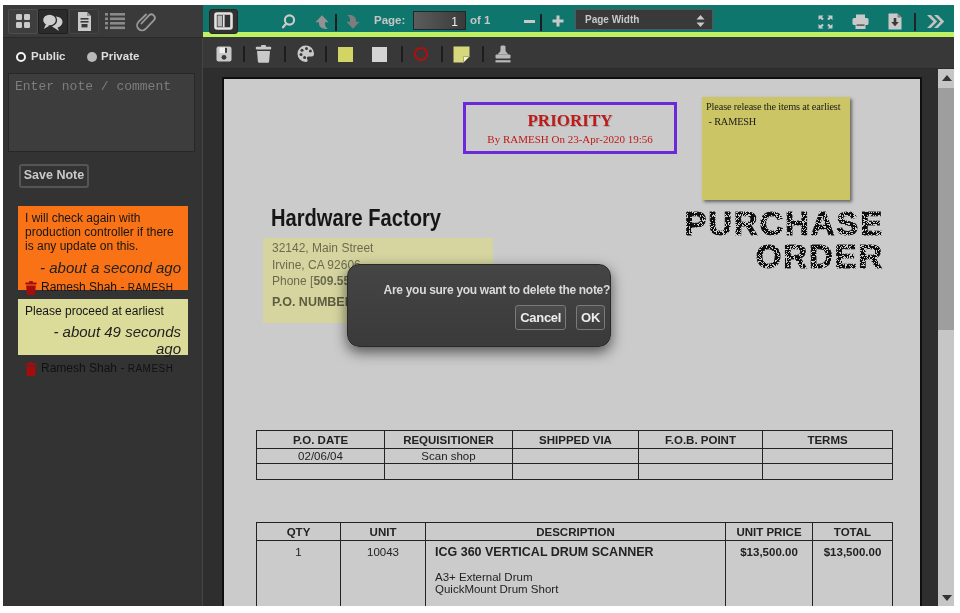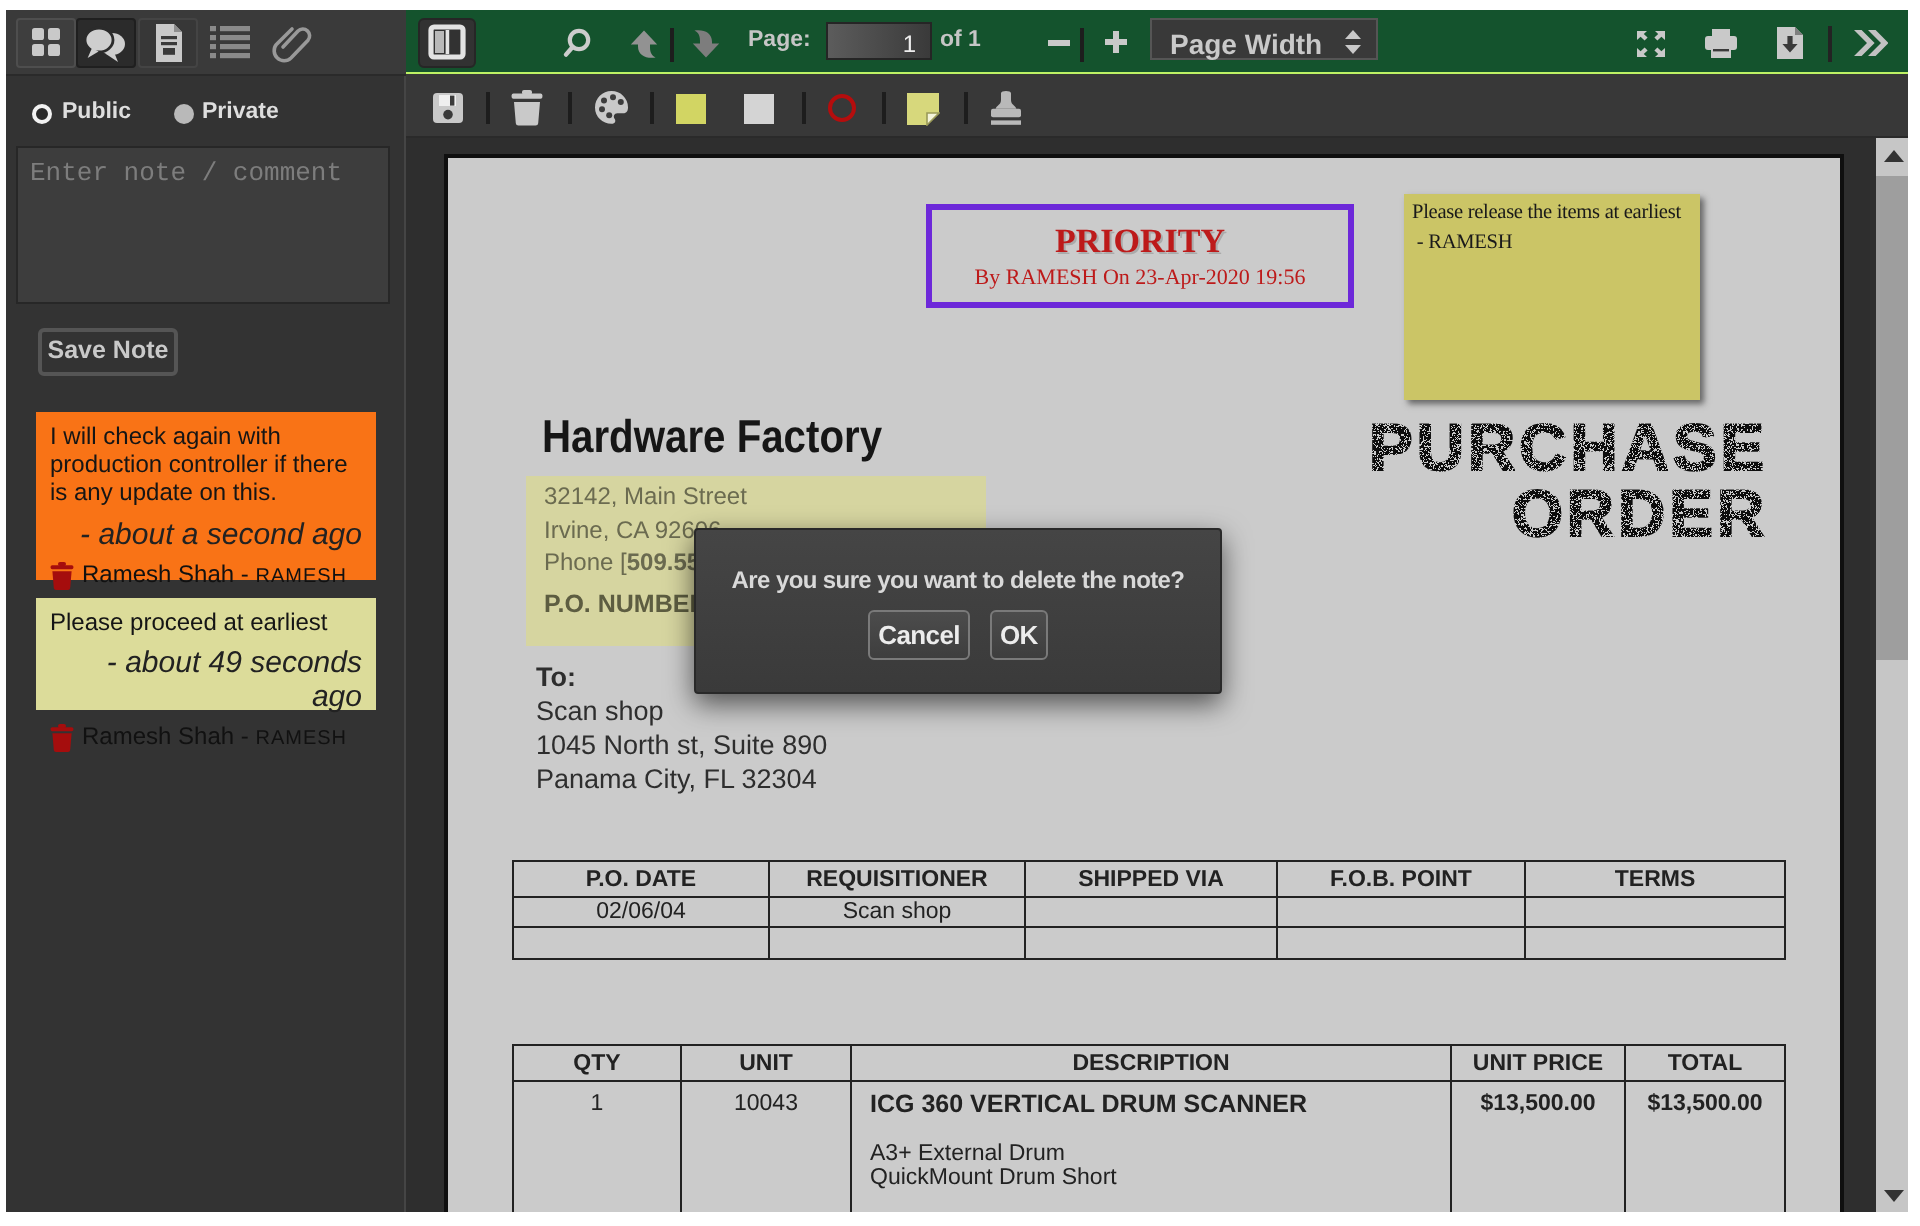--- a/index.html
+++ b/index.html
@@ -17,28 +17,28 @@
 #save{position:absolute;left:16px;top:159px;width:70px;height:24px;background:#333;border:2px solid #555;
   border-radius:3px;color:#c9c9c9;font-weight:bold;font-size:12.5px;text-align:center;line-height:19px}
 .note{position:absolute;left:15px;width:170px;font-size:12px;color:#151515;padding:3px 7px}
 #note1{top:201px;height:84px;background:#f97316}
 #note2{top:294px;height:56px;background:#dcdc9a}
 .ago{text-align:right;font-style:italic;font-size:15px;color:#222;}
 .author{font-size:12px;color:#111;position:relative;padding-left:16px;white-space:nowrap}
 .author .sm{font-size:10px;letter-spacing:.5px}
 .rtrash{position:absolute;left:0px;top:1px}
 
-#tb1{position:absolute;left:200px;top:0;width:751px;height:32px;background:#14532d;border-bottom:1px solid #bef264}
+#tb1{position:absolute;left:200px;top:0;width:751px;height:32px;background:#0f766e;border-bottom:5px solid #bef264}
 #tb2{position:absolute;left:200px;top:32px;width:751px;height:32px;background:#383838;border-bottom:1px solid #2a2a2a}
 .tbtxt{position:absolute;color:#c6c6c6;font-size:11.5px;font-weight:bold}
 .vdiv{position:absolute;width:2px;background:#1d1d1d}
 #pginput{position:absolute;left:210px;top:6px;width:53px;height:19px;background:linear-gradient(90deg,#5c5c5c,#3a3a3a);
   border:1px solid #252525;color:#eee;font-size:12px;text-align:right;padding:3px 7px 0 0}
-#sel{position:absolute;left:372px;top:4px;width:114px;height:21px;background:#393939;border:1px solid #555;
-  color:#c9c9c9;font-size:14px;font-weight:bold;padding:4px 0 0 9px}
+#sel{position:absolute;left:372px;top:4px;width:138px;height:21px;background:#393939;border:1px solid #555;
+  color:#c9c9c9;font-size:10px;font-weight:bold;padding:4px 0 0 9px}
 
 #viewer{position:absolute;left:200px;top:64px;width:751px;height:537px;background:#2e2e2e;overflow:hidden}
 #doc{position:absolute;left:19px;top:8px;width:700px;height:540px;background:#cbcbcb;border:2px solid #0f0f0f;overflow:hidden}
 
 #vsb{position:absolute;left:735px;top:0px;width:16px;height:537px;background:#c6c6c6}
 .sbarrow{width:0;height:0;position:absolute;left:4px}
 #vthumb{position:absolute;left:0;top:19px;width:16px;height:242px;background:#9e9e9e}
 #prio{position:absolute;left:239px;top:23px;width:214px;height:52px;border:3px solid #6d28d9;text-align:center;
   font-family:"Liberation Serif",serif;color:#bd1a1a}
 #stickynote{position:absolute;left:478px;top:18px;width:148px;height:103px;background:#cbc566;
@@ -46,23 +46,23 @@
   padding:3px 2px 0 4px;line-height:14.5px}
 #hf{position:absolute;left:47px;top:126px;font-size:23px;font-weight:bold;color:#161616;transform:scaleX(0.875);transform-origin:left top}
 #hl{position:absolute;left:39px;top:159px;width:230px;height:85px;background:#d6d5a0}
 #hl .addr{position:absolute;left:9px;top:2px;font-size:12px;color:#6b6b50;line-height:16.5px}
 #po{position:absolute;left:9px;top:57px;font-size:12.5px;font-weight:bold;color:#5d5d41}
 #toblk{position:absolute;left:44px;top:251px;font-size:13.5px;color:#2e2e2e;line-height:17px}
 table{border-collapse:collapse;position:absolute;background:#cbcbcb}
 td{border:1px solid #222;font-size:11.5px;color:#222;text-align:center;padding:0}
 .th td{font-weight:bold;height:18px;font-size:11.5px}
 
-#modal{position:absolute;left:344px;top:259px;width:264px;height:83px;border-radius:2px;
+#modal{position:absolute;left:344px;top:259px;width:264px;height:83px;border-radius:12px;
   background:linear-gradient(#454545,#3a3a3a);border:1px solid #292929;box-shadow:0 5px 14px rgba(0,0,0,.6);
-  text-align:center;color:#d9d9d9;font-size:12px;letter-spacing:-0.3px;font-weight:bold}
+  text-align:right;color:#d9d9d9;font-size:12px;letter-spacing:-0.3px;font-weight:bold}
 .mbtn{display:inline-block;height:25px;background:linear-gradient(#4c4c4c,#3e3e3e);border:1px solid #7a7a7a;
   border-radius:3px;color:#ececec;font-size:13px;font-weight:bold;line-height:23px;padding:0 4px;margin:0 5px}
 </style>
 </head>
 <body>
 <div id="app">
   <div id="sidebar">
     <div id="sbhead">
       <div class="sbtn" style="left:5px;width:30px;background:#3e3e3e;border:1px solid #4e4e4e">
         <svg width="28" height="23" viewBox="0 0 28 23">
@@ -260,21 +260,20 @@
       <div id="prio">
         <div style="font-size:17px;font-weight:bold;margin-top:6px;text-shadow:1px 1px 0 #aaa">PRIORITY</div>
         <div style="font-size:11px;margin-top:2px">By RAMESH On 23-Apr-2020 19:56</div>
       </div>
       <div id="stickynote">Please release the items at earliest<br>&nbsp;- RAMESH</div>
       <div id="hf">Hardware Factory</div>
       <div id="hl">
         <div class="addr">32142, Main Street<br>Irvine, CA 92606<br>Phone [<b>509.555</b>.0133]</div>
         <div id="po">P.O. NUMBER:&nbsp; 56-126</div>
       </div>
-      <div id="toblk"><b>To:</b><br>Scan shop<br>1045 North st, Suite 890<br>Panama City, FL 32304</div>
       <svg width="220" height="72" style="position:absolute;left:440px;top:130px">
         <defs>
             <filter id="gr" x="-5%" y="-5%" width="110%" height="110%">
           <feTurbulence type="fractalNoise" baseFrequency="0.7" numOctaves="2" seed="11" result="n"></feTurbulence>
           <feComponentTransfer in="n" result="a">
                 <feFuncA type="discrete" tableValues="0 1 1 1 0 1 1 1 1 1"></feFuncA>
               </feComponentTransfer>
           <feComposite in="SourceGraphic" in2="a" operator="in"></feComposite>
         </filter>
           </defs>

